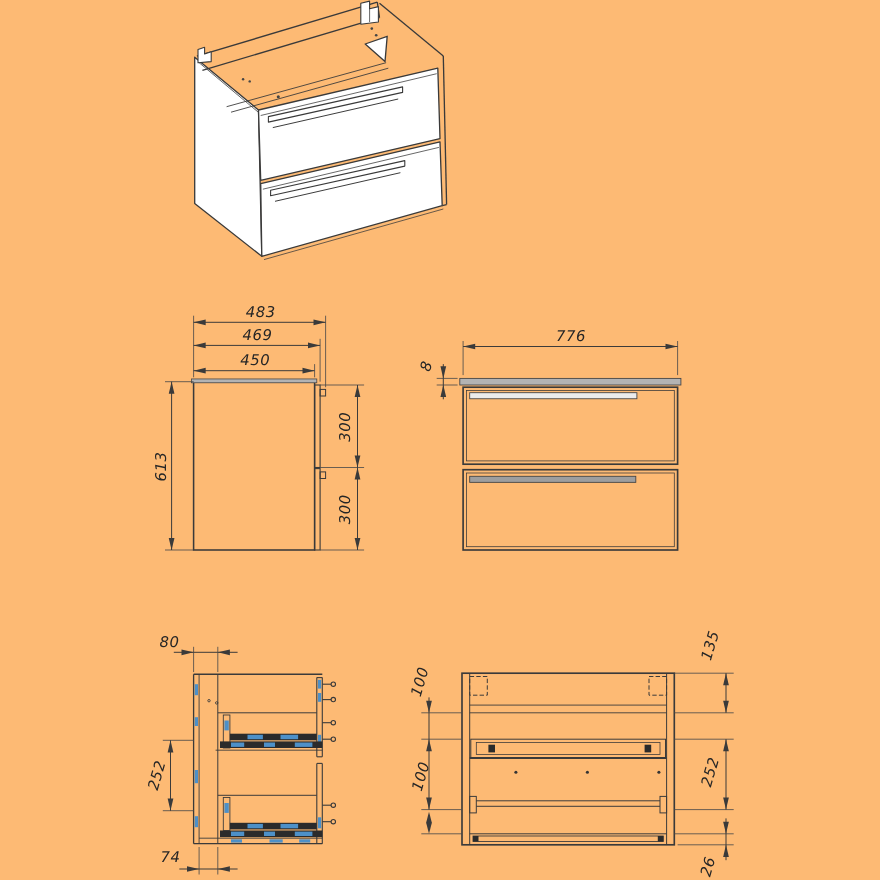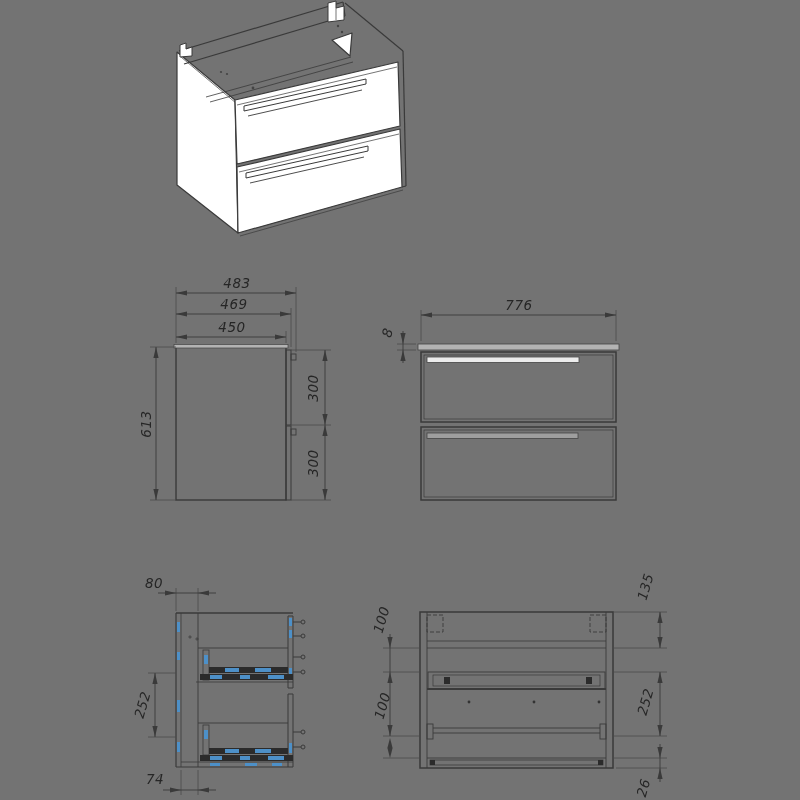--- a/index.html
+++ b/index.html
@@ -1,16 +1,16 @@
 <!DOCTYPE html>
 <html><head>
 <meta charset="utf-8">
 <style>
   html,body{margin:0;padding:0;background:#ffffff;}
-  .stage{width:800px;height:800px;background:#737373;position:relative;overflow:hidden;
+  .stage{width:800px;height:800px;background:#fdba74;position:relative;overflow:hidden;
          font-family:"DejaVu Sans",sans-serif;}
   svg{display:block;}
   .dim{font-family:"DejaVu Sans",sans-serif;font-style:italic;font-size:13.5px;
        fill:#262626;letter-spacing:.5px;}
   .ln{stroke:#3a3a3a;fill:none;}
   .ext{stroke:#4a4a4a;stroke-width:.75;fill:none;}
   .dl{stroke:#3a3a3a;stroke-width:.9;fill:none;}
 </style>
 </head>
 <body>

